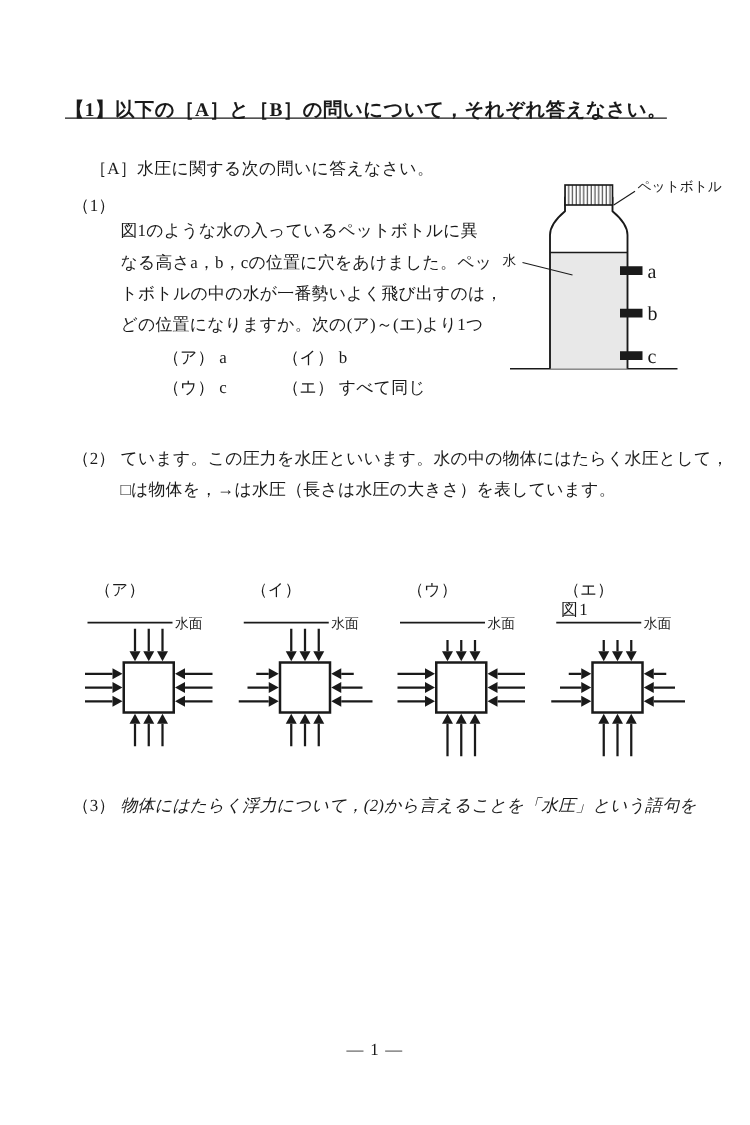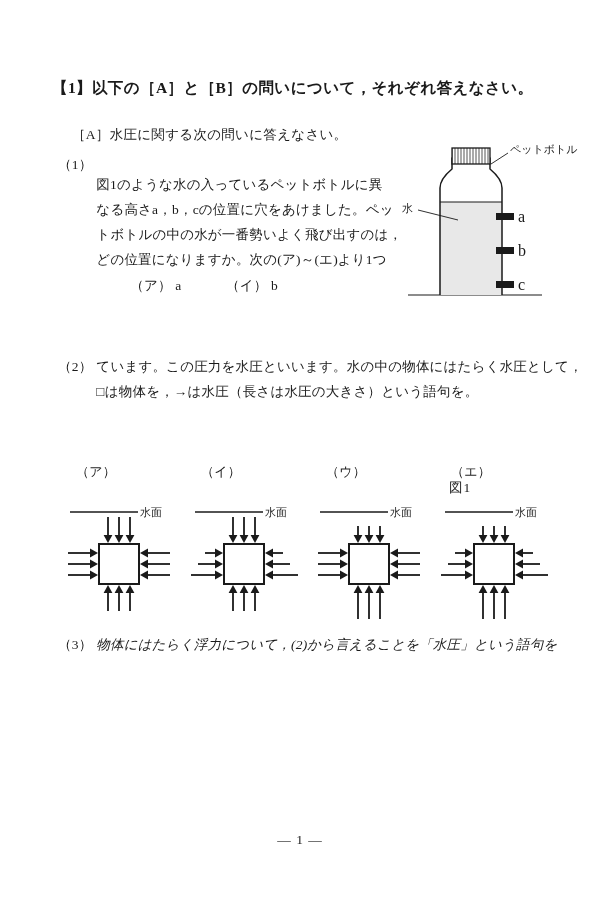--- a/index.html
+++ b/index.html
@@ -20,20 +20,21 @@
 
   
   .q-heading {
     position: absolute;
     left: 52px;
     top: 78px;
     font-size: 15.5px;
     font-weight: bold;
     letter-spacing: 0.4px;
     white-space: nowrap;
+    text-decoration: underline;
   }
 
   
   .section-a {
     position: absolute;
     left: 72px;
     top: 126px;
     font-size: 13.5px;
     letter-spacing: 0.3px;
     white-space: nowrap;
@@ -104,21 +105,21 @@
     width: 600px;
     height: 20px;
   }
   .opt-label {
     position: absolute;
     font-size: 13px;
     letter-spacing: 0.2px;
   }
   .opt-figs {
     position: absolute;
-    left: 0; top: 498px;
+    left: 0; top: 484px;
     width: 600px;
     height: 125px;
   }
   .opt-fig { position: absolute; top: 0; }
 
   
   .footer {
     position: absolute;
     left: 0;
     top: 832px;
@@ -142,20 +143,24 @@
     <span class="qbody">
       <span class="ln">図1のような水の入っているペットボトルに異</span>
       <span class="ln">なる高さa，b，cの位置に穴をあけました。ペッ</span>
       <span class="ln">トボトルの中の水が一番勢いよく飛び出すのは，</span>
       <span class="ln">どの位置になりますか。次の(ア)～(エ)より1つ</span>
       <span class="choice-grid">
         <span class="choice-row">
           <span class="c1"><span>（ア）</span> <span>a</span></span>
           <span><span>（イ）</span> <span>b</span></span>
         </span>
+        <span class="choice-row">
+          <span class="c1"><span>（ウ）</span> <span>c</span></span>
+          <span><span>（エ）</span> <span>すべて同じ</span></span>
+        </span>
       </span>
     </span>
   </div>
 
   <div class="fig1">
     <svg width="185" height="190" viewBox="0 0 185 190">
       <defs>
         <pattern id="capHatch" width="3" height="8" patternUnits="userSpaceOnUse">
           <rect width="3" height="8" fill="#ffffff"></rect>
           <line x1="1" y1="0" x2="1" y2="8" stroke="#555555" stroke-width="1"></line>
@@ -187,21 +192,21 @@
       <text x="110" y="9" font-family="Liberation Sans, sans-serif" font-size="11" fill="#1a1a1a">ペットボトル</text>
       <text x="2" y="68" font-family="Liberation Sans, sans-serif" font-size="11" fill="#1a1a1a">水</text>
     </svg>
     <div class="fig1-caption">図1</div>
   </div>
 
   <div class="qblock" id="q2">
     <span class="qnum">（2）</span>
     <span class="qbody">
       <span class="ln">ています。この圧力を水圧といいます。水の中の物体にはたらく水圧として，</span>
-      <span class="ln">□は物体を，→は水圧（長さは水圧の大きさ）という語句を。</span>
+      <span class="ln">□は物体を，→は水圧（長さは水圧の大きさ）を表しています。</span>
     </span>
   </div>
 
   <div class="opt-labels">
     <span class="opt-label" style="left:76px;">（ア）</span>
     <span class="opt-label" style="left:201px;">（イ）</span>
     <span class="opt-label" style="left:326px;">（ウ）</span>
     <span class="opt-label" style="left:451px;">（エ）</span>
   </div>
 

